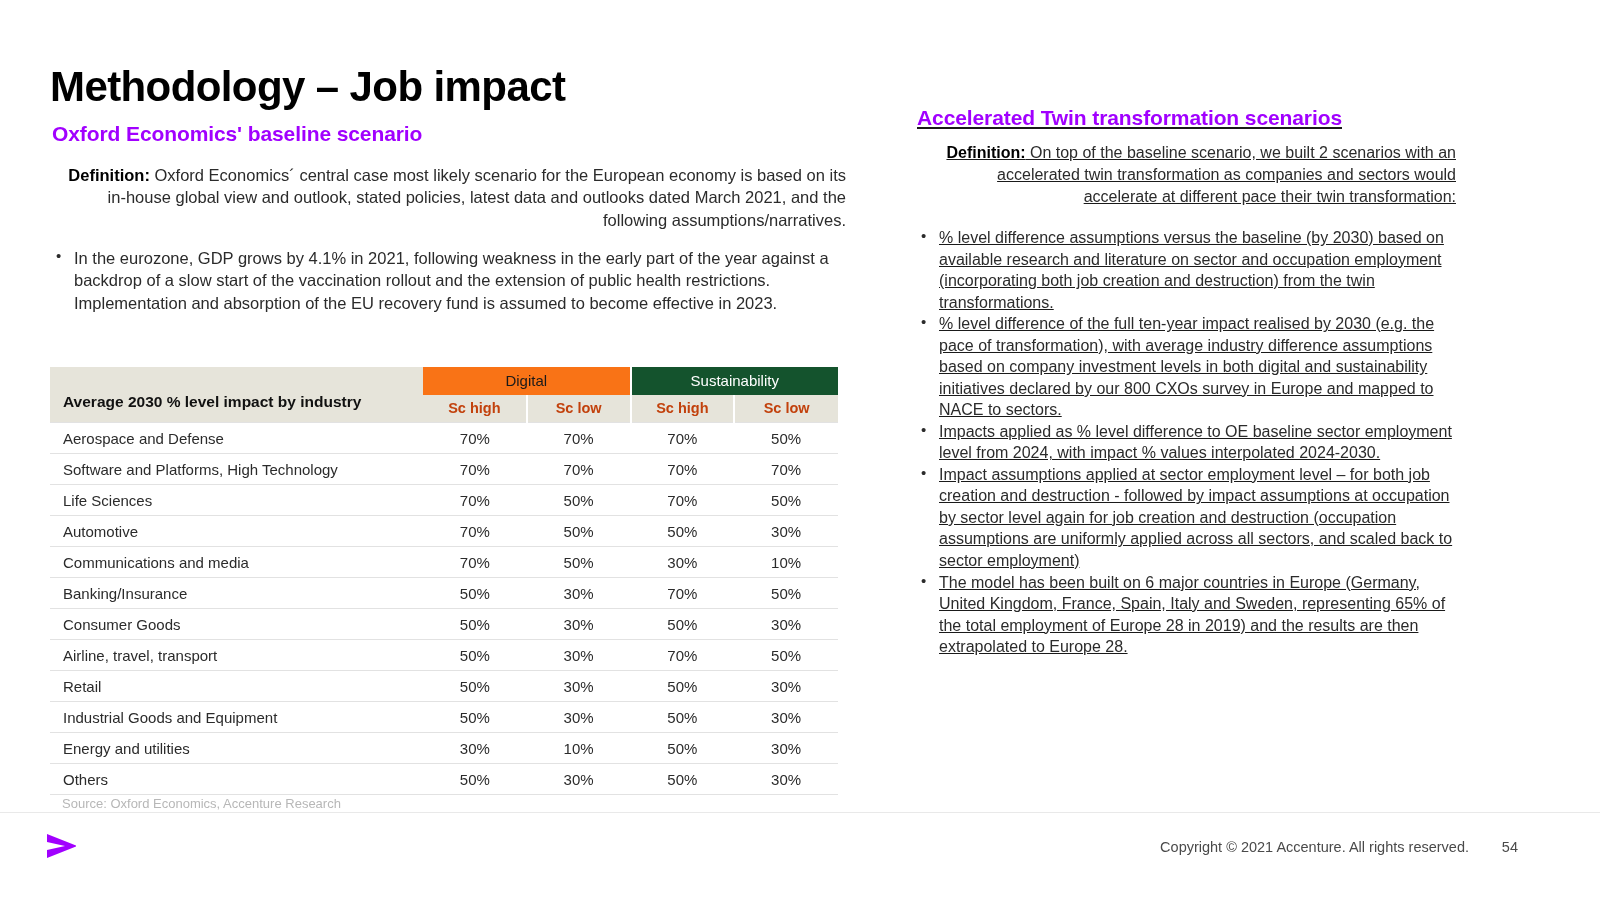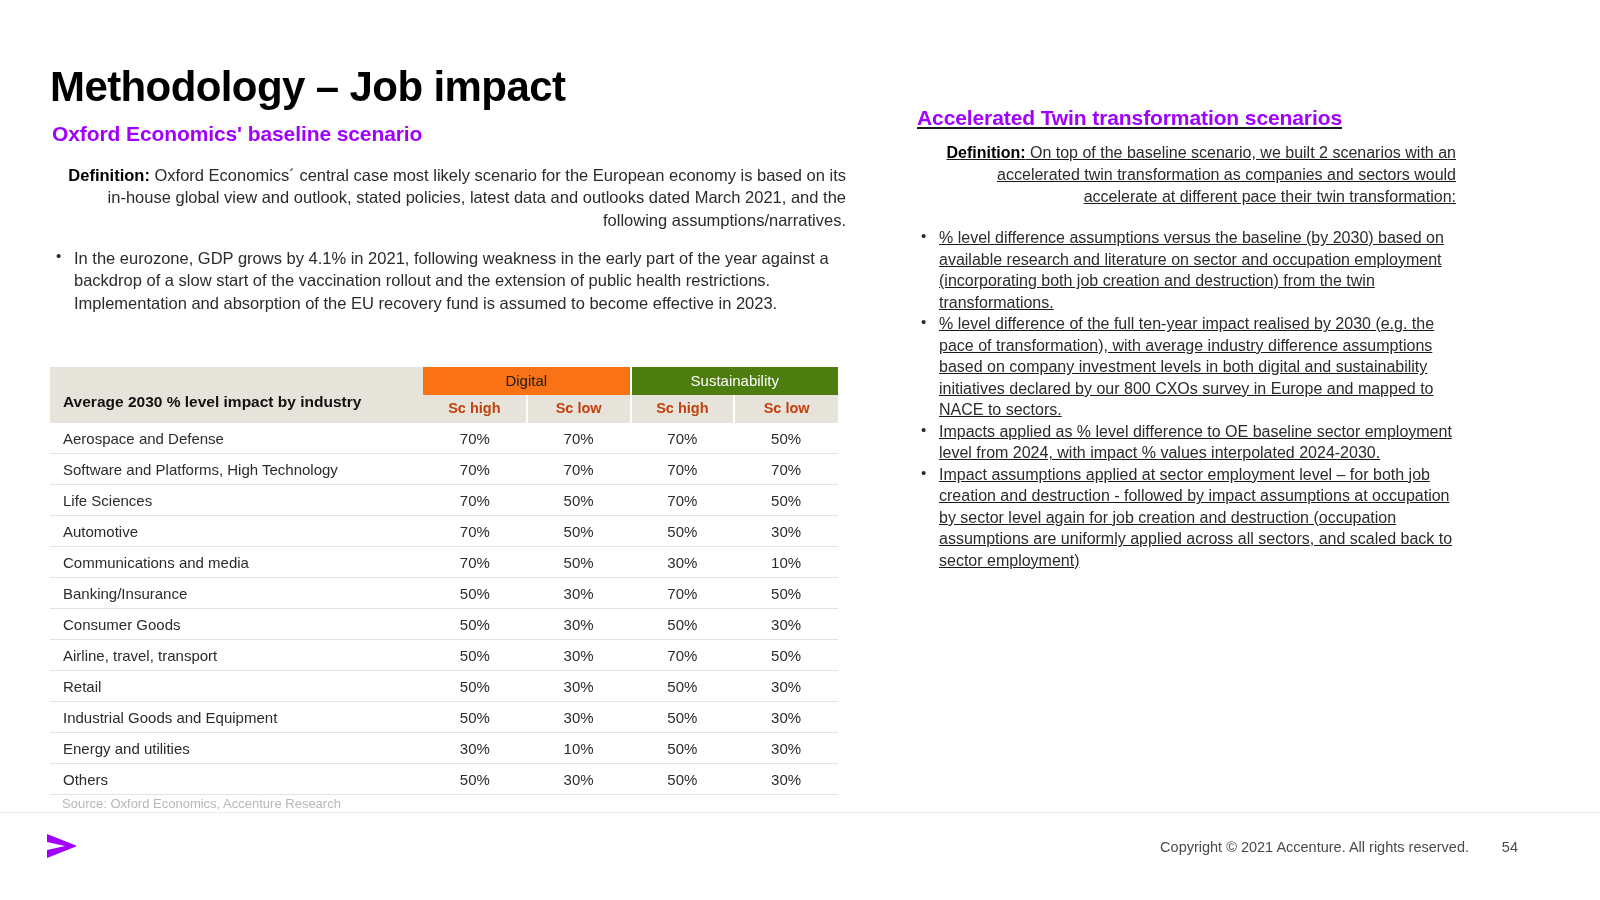--- a/index.html
+++ b/index.html
@@ -134,21 +134,21 @@
   .grp-digital {
     background: #f97316;
     color: #1a1a1a;
     font-size: 15px;
     font-weight: 400;
     text-align: center;
     padding: 5px 0 6px 0;
     border-right: 2px solid #ffffff;
   }
   .grp-sustain {
-    background: #4d7c0f;
+    background: #14532d;
     color: #ffffff;
     font-size: 15px;
     font-weight: 400;
     text-align: center;
     padding: 5px 0 6px 0;
   }
   .sub-hdr {
     background: #e6e4da;
     font-size: 14.5px;
     font-weight: 700;
@@ -354,20 +354,21 @@
 
     <p class="definition">
       <b>Definition:</b><span> On top of the baseline scenario, we built 2 scenarios with an accelerated twin transformation as companies and sectors would accelerate at different pace their twin transformation:</span>
     </p>
 
     <ul class="bullets" id="right-bullets">
         <li>% level difference assumptions versus the baseline (by 2030) based on available research and literature on sector and occupation employment (incorporating both job creation and destruction) from the twin transformations.</li>
         <li>% level difference of the full ten-year impact realised by 2030 (e.g. the pace of transformation), with average industry difference assumptions based on company investment levels in both digital and sustainability initiatives declared by our 800 CXOs survey in Europe and mapped to NACE to sectors.</li>
         <li>Impacts applied as % level difference to OE baseline sector employment level from 2024, with impact % values interpolated 2024-2030.</li>
         <li>Impact assumptions applied at sector employment level – for both job creation and destruction - followed by impact assumptions at occupation by sector level again for job creation and destruction (occupation assumptions are uniformly applied across all sectors, and scaled back to sector employment)</li>
+        <li>The model has been built on 6 major countries in Europe (Germany, United Kingdom, France, Spain, Italy and Sweden, representing 65% of the total employment of Europe 28 in 2019) and the results are then extrapolated to Europe 28.</li>
       </ul>
   </div>
 
   <div class="footer-rule"></div>
 
   <div class="logo-accenture">
     <svg width="34" height="30" viewBox="0 0 34 30" xmlns="http://www.w3.org/2000/svg" aria-hidden="true">
       <path d="M2 3 L2 11 L20 15 L2 19 L2 27 L31 15.6 L31 14.4 Z" fill="#a100ff"></path>
     </svg>
   </div>

